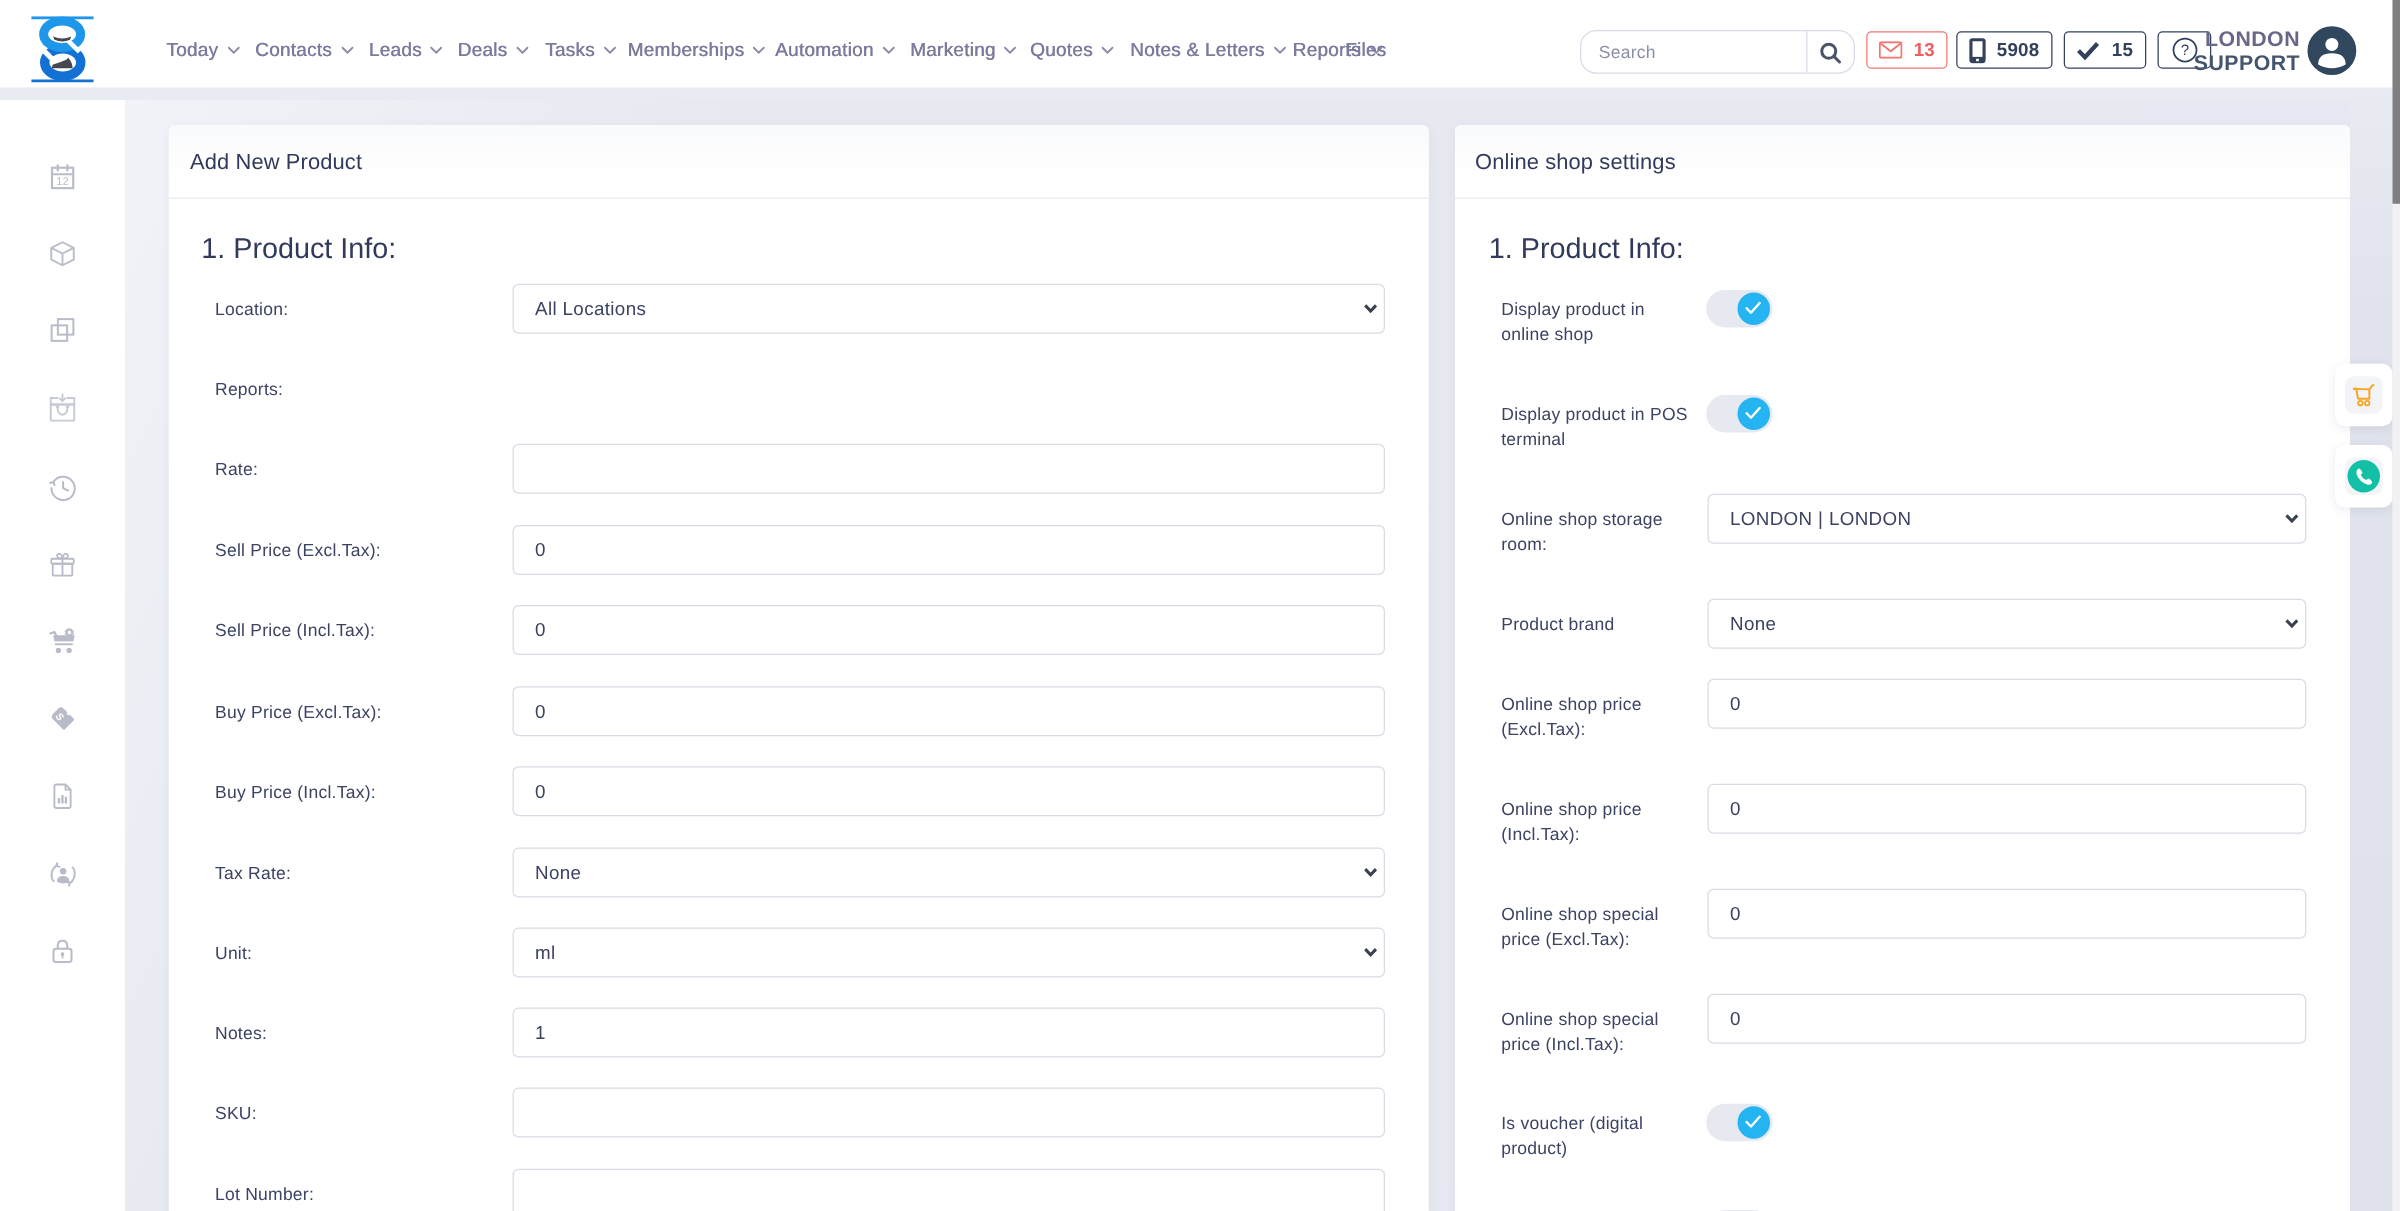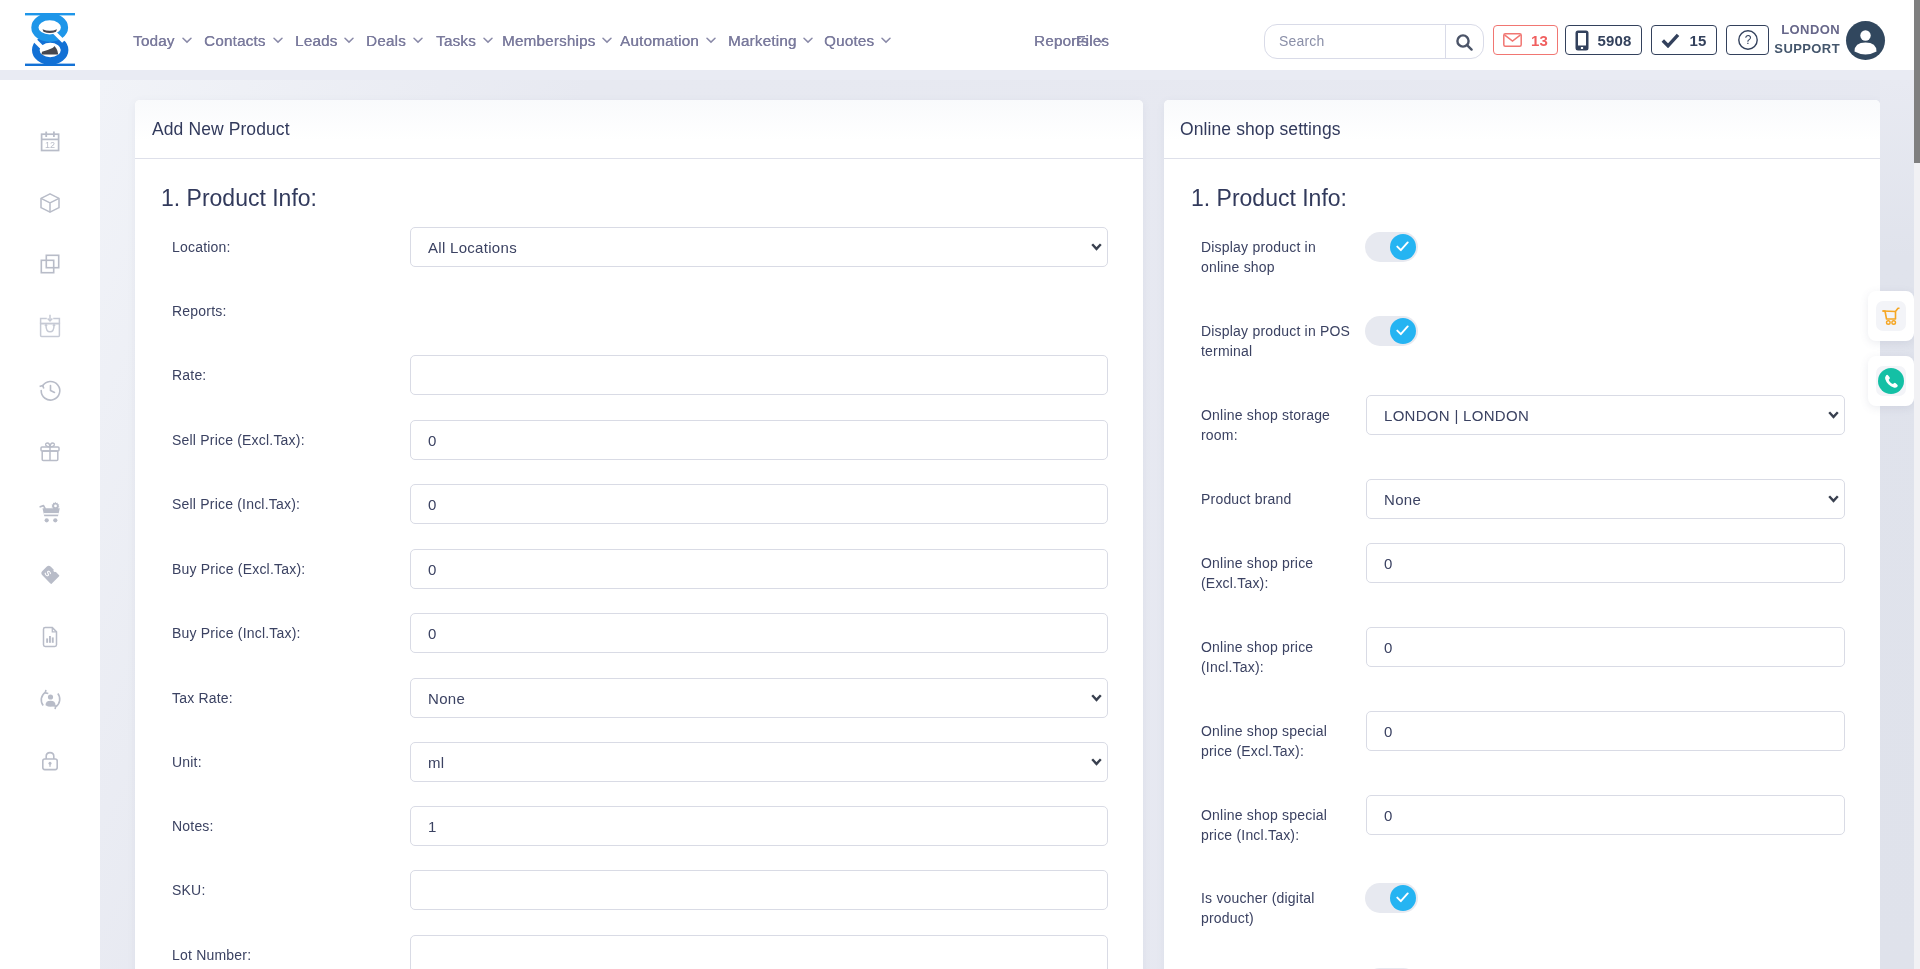--- a/index.html
+++ b/index.html
@@ -21,21 +21,21 @@
 .toggle { position:absolute; width:53px; height:30px; background:#e7e9f0; border-radius:15px; }
 .toggle .knob { position:absolute; right:2px; top:2px; width:26px; height:26px; border-radius:13px; background:#25b4f2; }
 .toggle .knob svg { position:absolute; left:6px; top:7px; }
 .searchbox { position:absolute; left:1264px; top:24px; width:220px; height:35px; border:1px solid #d9dbe8; border-radius:13px; background:#fff; }
 .searchbox .ph { position:absolute; left:14px; top:8px; font-size:14px; color:#8a8fa8; letter-spacing:.2px; }
 .searchbox .div { position:absolute; left:180px; top:0; width:1px; height:33px; background:#d9dbe8; }
 .badge { position:absolute; top:25px; height:30px; border-radius:4px; display:flex; align-items:center; justify-content:center; background:#fff; }
 .badge.red { border:1.5px solid #f17672; color:#f05f5f; }
 .badge.dark { border:1.5px solid #33415c; color:#33415c; }
 .badge .num { font-size:15px; font-weight:600; letter-spacing:.2px; }
-.who { position:absolute; top:0; color:#4a576e; font-size:13px; font-weight:600; letter-spacing:.4px; text-align:right; }
+.who { position:absolute; top:0; color:#4a576e; font-size:17px; font-weight:600; letter-spacing:.4px; text-align:right; }
 .avatar { position:absolute; left:1846px; top:21px; width:39px; height:39px; border-radius:50%; background:#31475e; }
 .floatbtn { position:absolute; width:46px; height:50px; background:#fff; border-radius:8px; box-shadow:0 2px 8px rgba(90,100,130,.12); z-index:6; }
 .floatbtn .inner { position:absolute; left:8px; top:10px; width:30px; height:30px; border-radius:7px; background:#f3f4f8; display:flex; align-items:center; justify-content:center; }
 .scroll-track { position:absolute; right:0; top:0; width:6px; height:969px; background:#f1f1f4; z-index:9; }
 .scroll-thumb { position:absolute; right:0; top:0; width:6px; height:163px; background:#7f7f7f; }
 .sideicon { position:absolute; left:38px; }
 </style>
 </head>
 <body>
 
@@ -70,20 +70,23 @@
       </svg></div>
 <div class="nav-item" style="left:620px">Automation<svg width="10" height="7" viewBox="0 0 10 7">
         <path d="M1 1.2 L5 5.1 L9 1.2" fill="none" stroke="#8a8aa8" stroke-width="1.5" stroke-linecap="round"></path>
       </svg></div>
 <div class="nav-item" style="left:728px">Marketing<svg width="10" height="7" viewBox="0 0 10 7">
         <path d="M1 1.2 L5 5.1 L9 1.2" fill="none" stroke="#8a8aa8" stroke-width="1.5" stroke-linecap="round"></path>
       </svg></div>
 <div class="nav-item" style="left:824px">Quotes<svg width="10" height="7" viewBox="0 0 10 7">
         <path d="M1 1.2 L5 5.1 L9 1.2" fill="none" stroke="#8a8aa8" stroke-width="1.5" stroke-linecap="round"></path>
       </svg></div>
+<div class="nav-item" style="left:904px">Notes &amp; Letters<svg width="10" height="7" viewBox="0 0 10 7">
+        <path d="M1 1.2 L5 5.1 L9 1.2" fill="none" stroke="#8a8aa8" stroke-width="1.5" stroke-linecap="round"></path>
+      </svg></div>
 <div class="nav-item" style="left:1034px">Reports<svg width="10" height="7" viewBox="0 0 10 7">
         <path d="M1 1.2 L5 5.1 L9 1.2" fill="none" stroke="#8a8aa8" stroke-width="1.5" stroke-linecap="round"></path>
       </svg></div>
 <div class="nav-item" style="left:1076px">Files</div>
 <div class="searchbox">
       <span class="ph">Search</span>
       <span class="div"></span>
 <svg class="abs" style="left:189px;top:7px" width="21" height="21" viewBox="0 0 21 21">
         <circle cx="9" cy="9" r="5.6" fill="none" stroke="#4b5468" stroke-width="2.4"></circle>
         <line x1="13.3" y1="13.3" x2="17.6" y2="17.6" stroke="#4b5468" stroke-width="2.4" stroke-linecap="round"></line>

